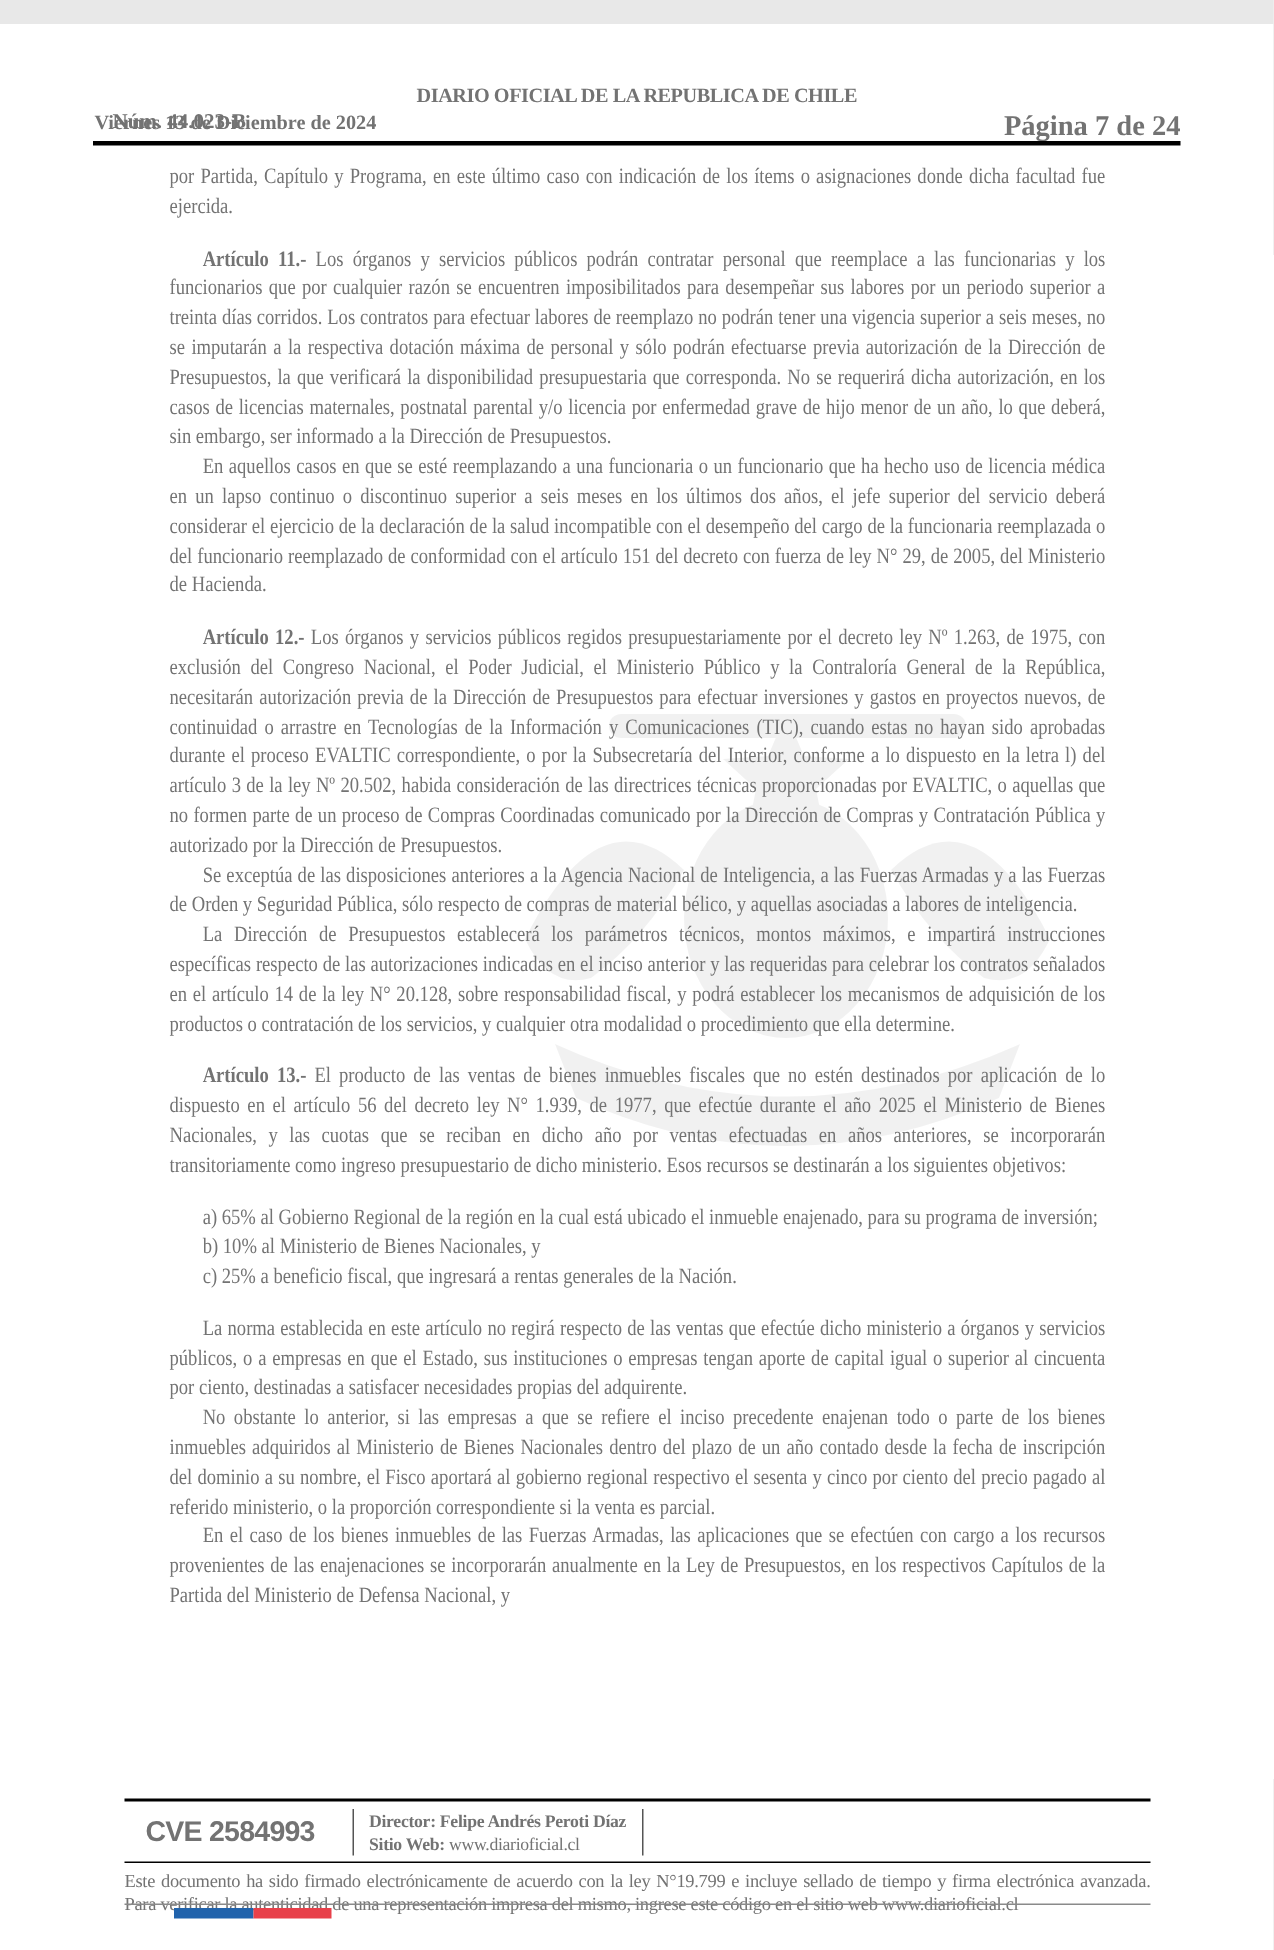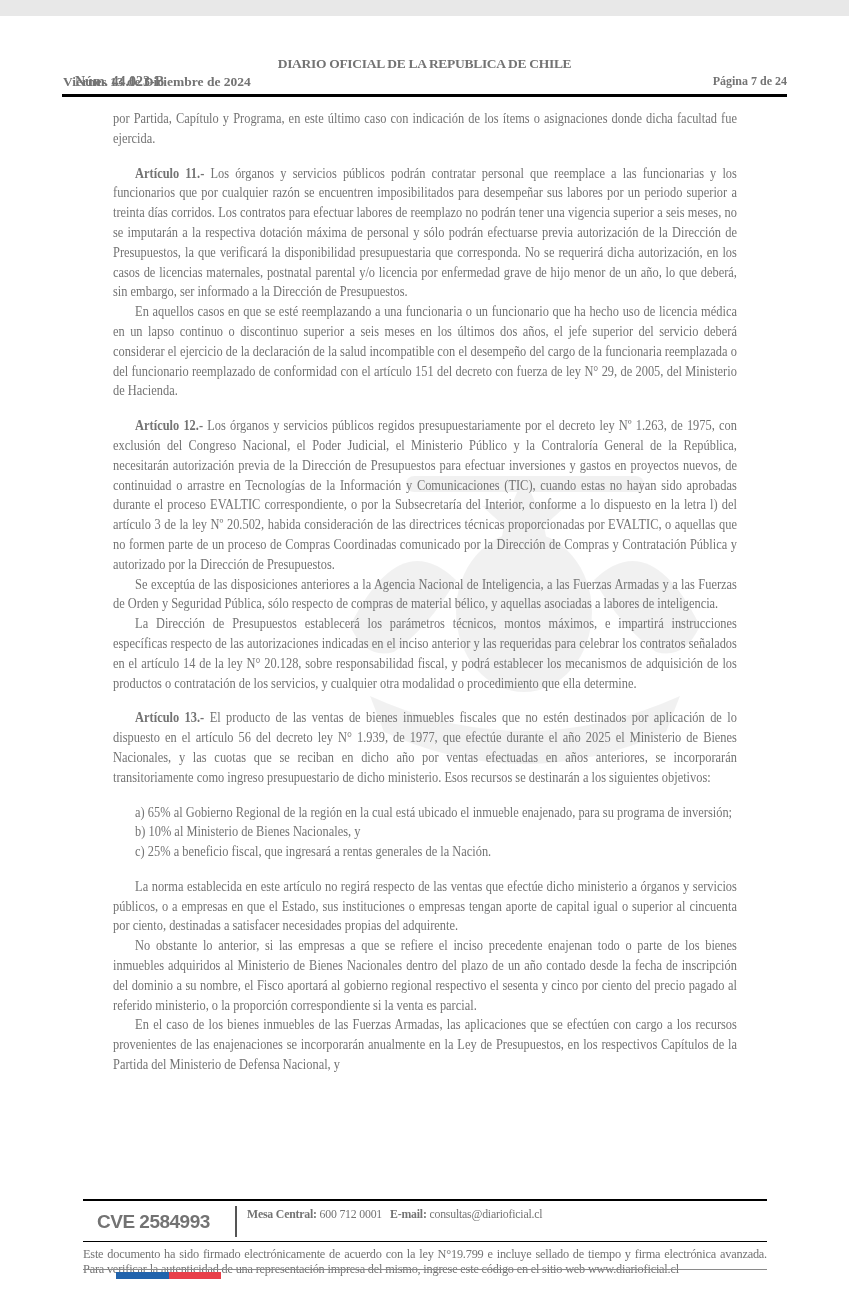--- a/index.html
+++ b/index.html
@@ -17,21 +17,21 @@
 
   
   .hdr-title {
     position: absolute; top: 40px; left: 0; right: 0;
     text-align: center; font-weight: bold; font-size: 13.5px;
     letter-spacing: -0.3px;
   }
   .hdr-row { position: absolute; top: 58px; left: 63px; right: 62px; height: 16px; }
   .hdr-num { position: absolute; left: 12px; top: 0; font-weight: bold; font-size: 14px; }
   .hdr-date { position: absolute; left: 0; right: 0; text-align: left; font-weight: bold; font-size: 13.5px; }
-  .hdr-page { position: absolute; right: 0; top: 0; font-weight: bold; font-size: 12px; }
+  .hdr-page { position: absolute; right: 0; top: 0; font-weight: bold; font-size: 19px; }
   .hdr-rule { position: absolute; top: 78px; left: 62px; width: 725px; height: 2.5px; background: #000; }
 
   
   .watermark {
     position: absolute; top: 420px; left: 290px; width: 470px; height: 360px;
     opacity: 0.05; pointer-events: none;
   }
 
   
   .doc-col {
@@ -115,23 +115,26 @@
       <p class="para gap">La norma establecida en este artículo no regirá respecto de las ventas que efectúe dicho ministerio a órganos y servicios públicos, o a empresas en que el Estado, sus instituciones o empresas tengan aporte de capital igual o superior al cincuenta por ciento, destinadas a satisfacer necesidades propias del adquirente.</p>
       <p class="para">No obstante lo anterior, si las empresas a que se refiere el inciso precedente enajenan todo o parte de los bienes inmuebles adquiridos al Ministerio de Bienes Nacionales dentro del plazo de un año contado desde la fecha de inscripción del dominio a su nombre, el Fisco aportará al gobierno regional respectivo el sesenta y cinco por ciento del precio pagado al referido ministerio, o la proporción correspondiente si la venta es parcial.</p>
       <p class="para">En el caso de los bienes inmuebles de las Fuerzas Armadas, las aplicaciones que se efectúen con cargo a los recursos provenientes de las enajenaciones se incorporarán anualmente en la Ley de Presupuestos, en los respectivos Capítulos de la Partida del Ministerio de Defensa Nacional, y</p>
     </div>
 
   <div class="ftr-rule-top"></div>
 
   <div class="ftr-row">
     <div class="cve-box">CVE 2584993</div>
     <div class="ftr-div"></div>
+    <div class="ftr-col ftr-col-1">
+      <div><b>Director:</b> <b>Felipe Andrés Peroti Díaz</b></div>
+      <div><b>Sitio Web:</b> <span>www.diarioficial.cl</span></div>
+    </div>
     <div class="ftr-div"></div>
     <div class="ftr-col ftr-col-2">
-      <div><b>Mesa Central:</b> <span>600 712 0001</span><b class="lbl-gap">E-mail:</b> <span>consultas@diarioficial.cl</span></div>
     </div>
   </div>
 
   <div class="ftr-rule-mid"></div>
 
   <div class="disclaimer">Este documento ha sido firmado electrónicamente de acuerdo con la ley N°19.799 e incluye sellado de tiempo y firma electrónica avanzada. Para verificar la autenticidad de una representación impresa del mismo, ingrese este código en el sitio web www.diarioficial.cl</div>
 
   <div class="ftr-rule-bot"></div>
 
   <div class="flag-bar">

